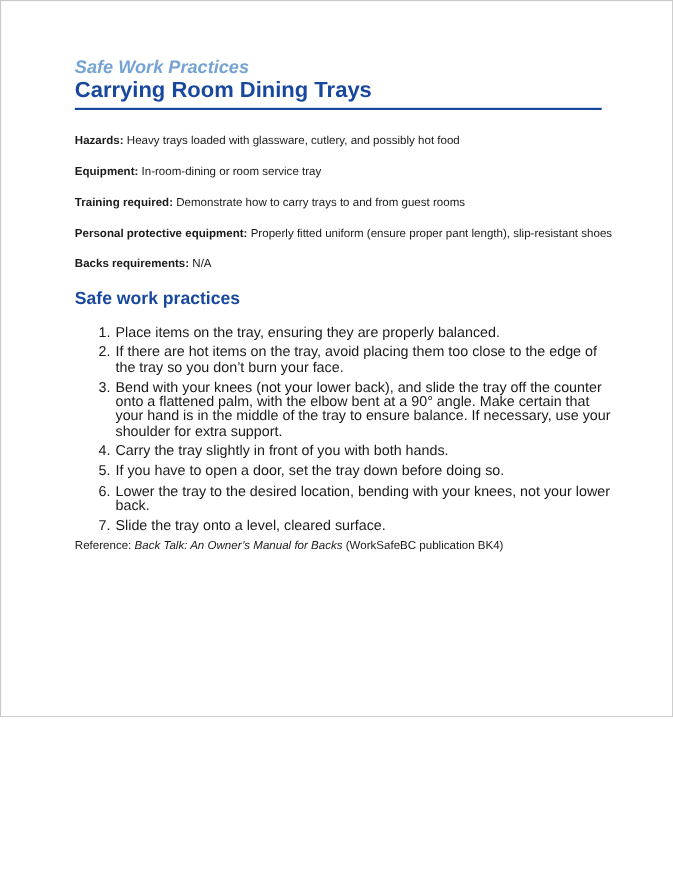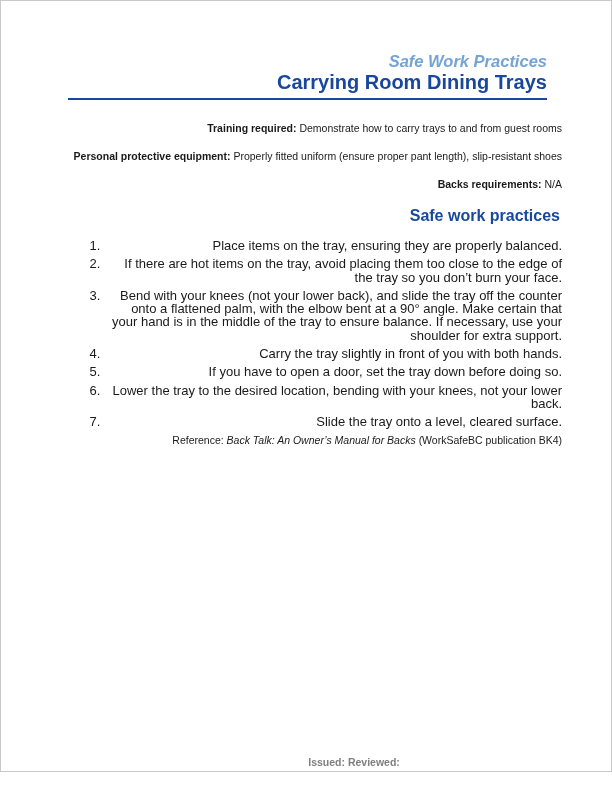--- a/index.html
+++ b/index.html
@@ -12,26 +12,25 @@
   }
   *{margin:0;padding:0;box-sizing:border-box;}
   html,body{background:#ffffff;}
   body{
     font-family:"Liberation Sans","DejaVu Sans",sans-serif;
     color:var(--body-text);
   }
   .page{
     position:relative;
     width:612px;
-    height:772px;
+    height:652px;
     background:#ffffff;
     border:1px solid var(--page-border);
     padding:50px 51px 0 67px;
     overflow:hidden;
-    text-align:right;
   }
   
   .doc-header{width:479px;border-bottom:2px solid var(--accent-dark-blue);padding-bottom:4px;}
   .supertitle{
     font-size:16.5px;
     font-weight:bold;
     font-style:italic;
     color:var(--accent-light-blue);
     line-height:20px;
   }
@@ -92,20 +91,22 @@
 <body>
 
 <div class="page">
 
   <header class="doc-header">
     <div class="supertitle">Safe Work Practices</div>
     <h1 class="doc-title">Carrying Room Dining Trays</h1>
   </header>
 
   <section class="info">
+    <p><b>Hazards:</b> <span>Heavy trays loaded with glassware, cutlery, and possibly hot food</span></p>
+    <p><b>Equipment:</b> <span>In-room-dining or room service tray</span></p>
     <p><b>Training required:</b> <span>Demonstrate how to carry trays to and from guest rooms</span></p>
     <p><b>Personal protective equipment:</b> <span>Properly fitted uniform (ensure proper pant length), slip-resistant shoes</span></p>
     <p><b>Backs requirements:</b> <span>N/A</span></p>
   </section>
 
   <h2 class="section-heading">Safe work practices</h2>
 
   <ol class="steps">
     <li>Place items on the tray, ensuring they are properly balanced.</li>
     <li>If there are hot items on the tray, avoid placing them too close to the edge of the tray so you don’t burn your face.</li>

